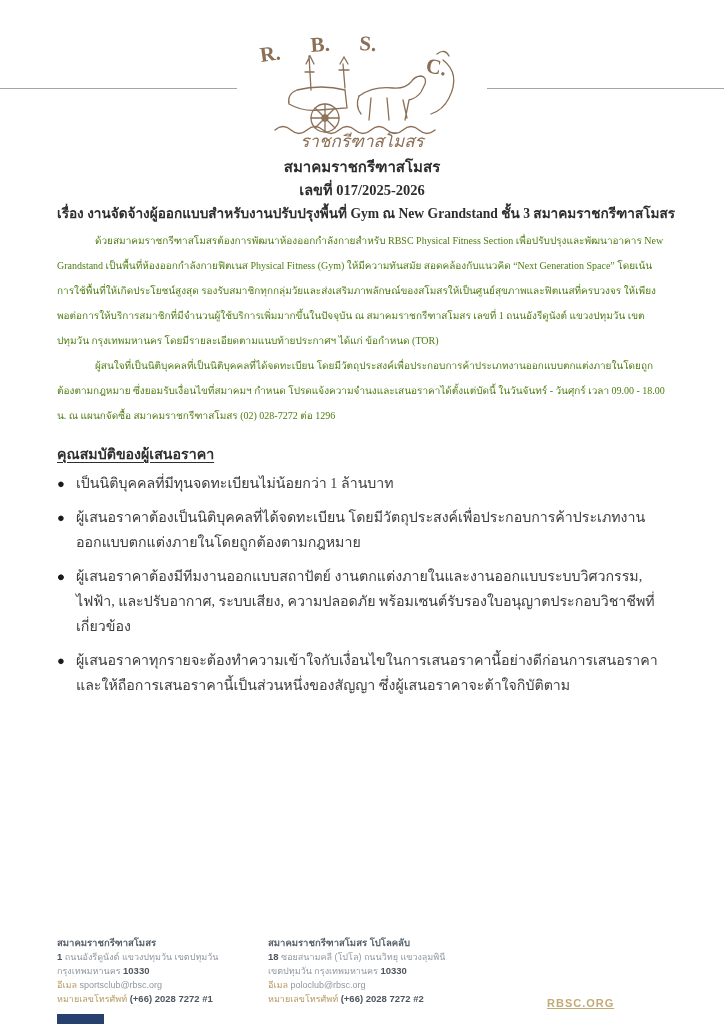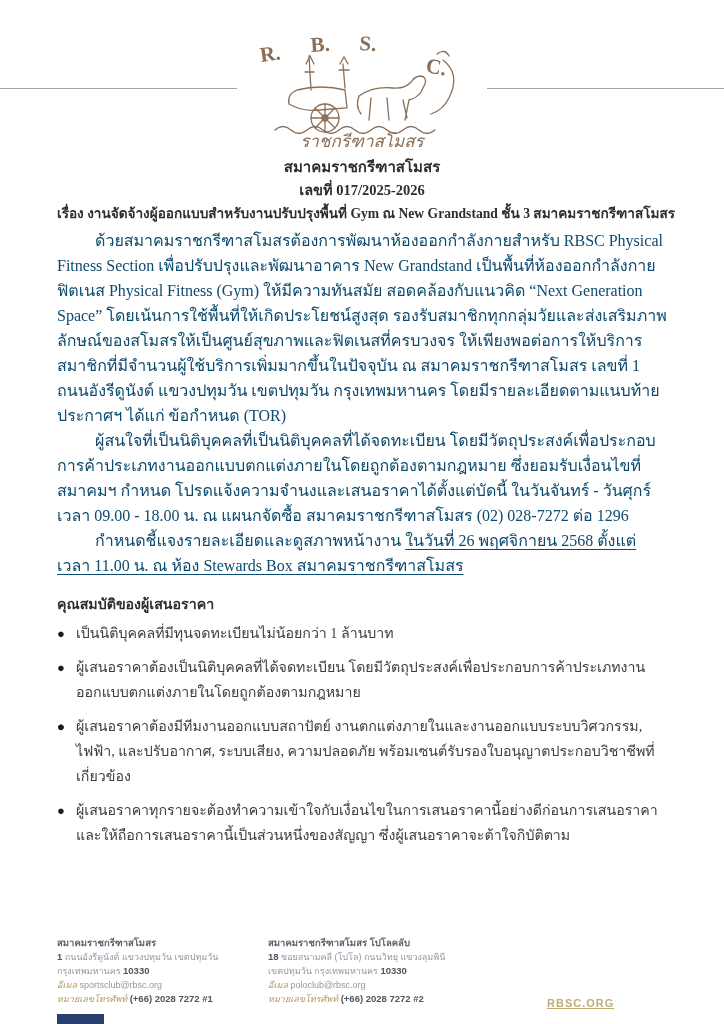--- a/index.html
+++ b/index.html
@@ -28,48 +28,48 @@
   .doc-head { position: absolute; top: 156px; left: 57px; right: 57px; text-align: center; }
   .org-line { font-size: 15px; font-weight: bold; color: #2e2e2e; line-height: 23px; }
   .no-line  { font-size: 14.5px; font-weight: bold; color: #2e2e2e; line-height: 23px; }
   .subject-line {
     font-size: 13.6px; font-weight: bold; color: #2e2e2e;
     line-height: 23px; text-align: left; white-space: nowrap;
   }
 
   
   .content { position: absolute; top: 228px; left: 57px; width: 610px; }
-  .para { font-size: 16px; line-height: 25px; text-indent: 38px; text-align: left; color: #0c4a6e; }
+  .para { font-size: 10px; line-height: 25px; text-indent: 38px; text-align: left; color: #4d7c0f; }
   .u { text-decoration: underline; text-underline-offset: 3px; }
 
   .qual-heading {
     margin-top: 14px;
     font-size: 14.2px; font-weight: bold; color: #2e2e2e;
-    text-underline-offset: 3px;
+    text-decoration: underline; text-underline-offset: 3px;
     line-height: 25px;
   }
   ul.quals { margin-top: 4px; list-style: none; }
   ul.quals li {
     position: relative; padding-left: 19px;
     font-size: 14.2px; line-height: 25px; margin-bottom: 9px; color: #3d3d3d;
   }
   ul.quals li .bullet {
     position: absolute; left: 0; top: 0;
     font-size: 13px; color: #1a1a1a; line-height: 25px;
   }
 
   
   .footer { position: absolute; top: 936px; left: 57px; right: 57px; font-family: "Liberation Sans", sans-serif; }
   .foot-col { position: absolute; top: 0; width: 220px; }
   .foot-col.left { left: 0; }
   .foot-col.right { left: 211px; }
   .foot-name { font-size: 9.5px; font-weight: bold; color: #57606b; line-height: 14px; }
   .foot-line { font-size: 9px; color: #9097a0; line-height: 14px; }
   .foot-line b.num { color: #4d565f; font-size: 9.5px; }
-  .label-gold { color: #b5995f; font-style: italic; }
+  .label-gold { color: #b5995f; }
   .foot-phone { font-size: 9px; line-height: 14px; }
   .foot-phone .val { color: #4d565f; font-weight: bold; font-size: 9.5px; }
   .website {
     position: absolute; left: 490px; top: 61px;
     font-size: 11px; letter-spacing: 1px; color: #c2ab76; font-weight: bold; text-decoration: underline;
   }
   .accent-bar {
     position: absolute; left: 57px; top: 1014px;
     width: 47px; height: 10px; background: #27406e;
   }
@@ -116,21 +116,20 @@
 
   <div class="doc-head">
     <div class="org-line">สมาคมราชกรีฑาสโมสร</div>
     <div class="no-line">เลขที่  017/2025-2026</div>
     <div class="subject-line">เรื่อง งานจัดจ้างผู้ออกแบบสำหรับงานปรับปรุงพื้นที่ Gym ณ New Grandstand ชั้น 3 สมาคมราชกรีฑาสโมสร</div>
   </div>
 
   <div class="content">
     <p class="para">ด้วยสมาคมราชกรีฑาสโมสรต้องการพัฒนาห้องออกกำลังกายสำหรับ RBSC Physical Fitness Section เพื่อปรับปรุงและพัฒนาอาคาร New Grandstand เป็นพื้นที่ห้องออกกำลังกายฟิตเนส Physical Fitness (Gym) ให้มีความทันสมัย สอดคล้องกับแนวคิด “Next Generation Space” โดยเน้นการใช้พื้นที่ให้เกิดประโยชน์สูงสุด รองรับสมาชิกทุกกลุ่มวัยและส่งเสริมภาพลักษณ์ของสโมสรให้เป็นศูนย์สุขภาพและฟิตเนสที่ครบวงจร ให้เพียงพอต่อการให้บริการสมาชิกที่มีจำนวนผู้ใช้บริการเพิ่มมากขึ้นในปัจจุบัน  ณ สมาคมราชกรีฑาสโมสร เลขที่ 1 ถนนอังรีดูนังต์ แขวงปทุมวัน เขตปทุมวัน กรุงเทพมหานคร โดยมีรายละเอียดตามแนบท้ายประกาศฯ ได้แก่ ข้อกำหนด (TOR)</p>
     <p class="para">ผู้สนใจที่เป็นนิติบุคคลที่เป็นนิติบุคคลที่ได้จดทะเบียน โดยมีวัตถุประสงค์เพื่อประกอบการค้าประเภทงานออกแบบตกแต่งภายในโดยถูกต้องตามกฎหมาย ซึ่งยอมรับเงื่อนไขที่สมาคมฯ กำหนด โปรดแจ้งความจำนงและเสนอราคาได้ตั้งแต่บัดนี้ ในวันจันทร์ - วันศุกร์ เวลา 09.00 - 18.00 น. ณ แผนกจัดซื้อ สมาคมราชกรีฑาสโมสร (02) 028-7272 ต่อ 1296</p>
-    <p class="para"><span>กำหนดชี้แจงรายละเอียดและดูสภาพหน้างาน </span><span class="u">ในวันที่ 26 พฤศจิกายน 2568 ตั้งแต่เวลา 11.00 น. ณ ห้อง Stewards Box สมาคมราชกรีฑาสโมสร</span></p>
 
     <div class="qual-heading">คุณสมบัติของผู้เสนอราคา</div>
     <ul class="quals">
       <li><span class="bullet">●</span><span>เป็นนิติบุคคลที่มีทุนจดทะเบียนไม่น้อยกว่า 1 ล้านบาท</span></li>
       <li><span class="bullet">●</span><span>ผู้เสนอราคาต้องเป็นนิติบุคคลที่ได้จดทะเบียน โดยมีวัตถุประสงค์เพื่อประกอบการค้าประเภทงานออกแบบตกแต่งภายในโดยถูกต้องตามกฎหมาย</span></li>
       <li><span class="bullet">●</span></li>
       <li><span class="bullet">●</span><span>ผู้เสนอราคาต้องมีทีมงานออกแบบสถาปัตย์ งานตกแต่งภายในและงานออกแบบระบบวิศวกรรม, ไฟฟ้า, และปรับอากาศ, ระบบเสียง, ความปลอดภัย พร้อมเซนต์รับรองใบอนุญาตประกอบวิชาชีพที่เกี่ยวข้อง</span></li>
       <li><span class="bullet">●</span><span>ผู้เสนอราคาทุกรายจะต้องทำความเข้าใจกับเงื่อนไขในการเสนอราคานี้อย่างดีก่อนการเสนอราคา และให้ถือการเสนอราคานี้เป็นส่วนหนึ่งของสัญญา ซึ่งผู้เสนอราคาจะต้าใจกิบัติตาม</span></li>
     </ul>
   </div>

